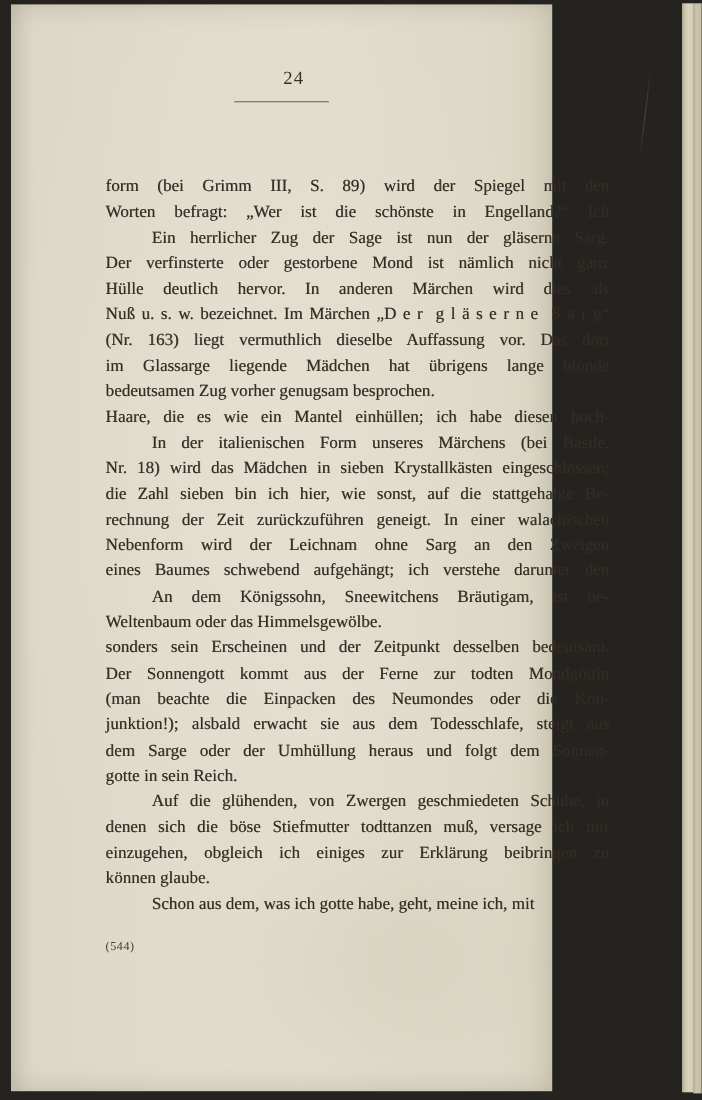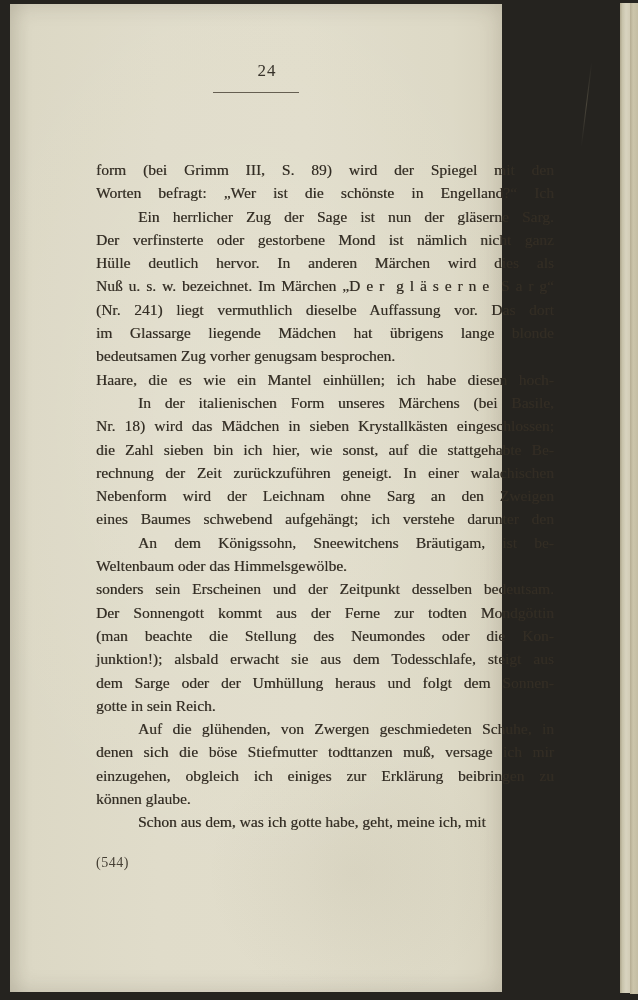--- a/index.html
+++ b/index.html
@@ -99,21 +99,21 @@
     white-space: nowrap;
   }
   .line.para-last { text-align-last: left; white-space: normal; }
   .line.indent { padding-left: 42px; }
 
   
   .signature-mark {
     position: absolute;
     left: 86px;
     top: 851px;
-    font-size: 14px;
+    font-size: 11px;
     letter-spacing: 0.5px;
     color: #453f34;
     font-family: Liberation Serif, serif;
   }
 </style>
 </head>
 <body>
 
 <div>
 
@@ -123,35 +123,35 @@
 
     <div class="page-number-rule"></div>
 
     <div class="text-block">
         <div class="line">form (bei Grimm III, S. 89) wird der Spiegel mit den</div>
         <div class="line">Worten befragt: „Wer ist die schönste in Engelland?“ Ich</div>
         <div class="line indent">Ein herrlicher Zug der Sage ist nun der gläserne Sarg.</div>
         <div class="line">Der verfinsterte oder gestorbene Mond ist nämlich nicht ganz</div>
         <div class="line">Hülle deutlich hervor. In anderen Märchen wird dies als</div>
         <div class="line">Nuß u. s. w. bezeichnet. Im Märchen „D e r&nbsp;&nbsp;g l ä s e r n e&nbsp;&nbsp;S a r g“</div>
-        <div class="line">(Nr. 241) liegt vermuthlich dieselbe Auffassung vor. Das dort</div>
+        <div class="line">(Nr. 163) liegt vermuthlich dieselbe Auffassung vor. Das dort</div>
         <div class="line">im Glassarge liegende Mädchen hat übrigens lange blonde</div>
         <div class="line para-last">bedeutsamen Zug vorher genugsam besprochen.</div>
         <div class="line">Haare, die es wie ein Mantel einhüllen; ich habe diesen hoch-</div>
         <div class="line indent">In der italienischen Form unseres Märchens (bei Basile,</div>
         <div class="line">Nr. 18) wird das Mädchen in sieben Krystallkästen eingeschlossen;</div>
         <div class="line">die Zahl sieben bin ich hier, wie sonst, auf die stattgehabte Be-</div>
         <div class="line">rechnung der Zeit zurückzuführen geneigt. In einer walachischen</div>
         <div class="line">Nebenform wird der Leichnam ohne Sarg an den Zweigen</div>
         <div class="line">eines Baumes schwebend aufgehängt; ich verstehe darunter den</div>
         <div class="line indent">An dem Königssohn, Sneewitchens Bräutigam, ist be-</div>
         <div class="line para-last">Weltenbaum oder das Himmelsgewölbe.</div>
         <div class="line">sonders sein Erscheinen und der Zeitpunkt desselben bedeutsam.</div>
         <div class="line">Der Sonnengott kommt aus der Ferne zur todten Mondgöttin</div>
-        <div class="line">(man beachte die Stellung des Neumondes oder die Kon-</div>
+        <div class="line">(man beachte die Einpacken des Neumondes oder die Kon-</div>
         <div class="line">junktion!); alsbald erwacht sie aus dem Todesschlafe, steigt aus</div>
         <div class="line">dem Sarge oder der Umhüllung heraus und folgt dem Sonnen-</div>
         <div class="line para-last">gotte in sein Reich.</div>
         <div class="line indent">Auf die glühenden, von Zwergen geschmiedeten Schuhe, in</div>
         <div class="line">denen sich die böse Stiefmutter todttanzen muß, versage ich mir</div>
         <div class="line">einzugehen, obgleich ich einiges zur Erklärung beibringen zu</div>
         <div class="line para-last">können glaube.</div>
         <div class="line para-last indent">Schon aus dem, was ich gotte habe, geht, meine ich, mit</div>
       </div>
 

